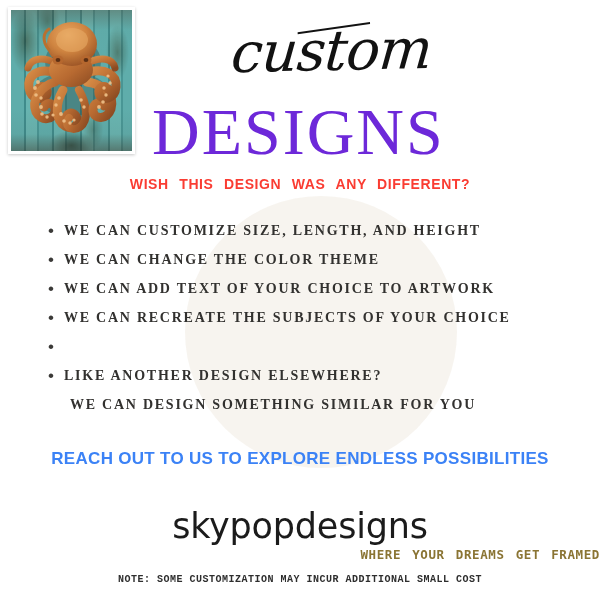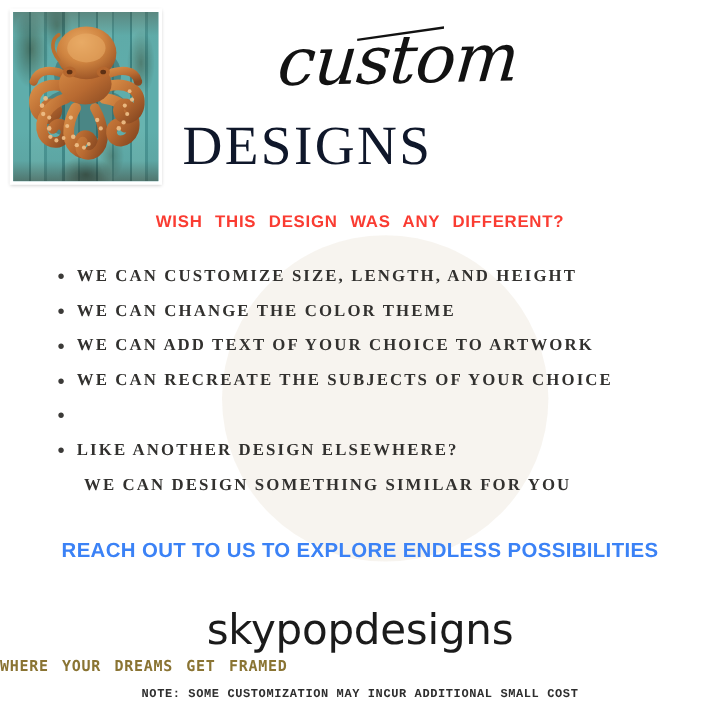--- a/index.html
+++ b/index.html
@@ -103,24 +103,24 @@
     height: 2px;
     background: #121212;
     transform: rotate(-7deg);
   }
   .designs-title {
     position: absolute;
     left: 152px;
     top: 99px;
     font-family: "Liberation Serif", "DejaVu Serif", serif;
     font-weight: 400;
-    font-size: 46px;
+    font-size: 66px;
     line-height: 1;
     letter-spacing: 2px;
-    color: #0f172a;
+    color: #6d28d9;
     z-index: 3;
   }
   .red-tagline {
     position: absolute;
     left: 0;
     top: 176px;
     width: 600px;
     text-align: center;
     font-family: "Liberation Sans", sans-serif;
     font-weight: bold;
@@ -190,21 +190,21 @@
     font-size: 35px;
     letter-spacing: -0.2px;
     color: #1b1b1b;
     z-index: 3;
   }
   .brand-tagline {
     position: absolute;
     left: 0;
     top: 547px;
     width: 600px;
-    text-align: left;
+    text-align: right;
     font-family: "DejaVu Sans Mono", "Liberation Mono", monospace;
     font-weight: bold;
     font-size: 12.5px;
     letter-spacing: 0.6px;
     word-spacing: 3px;
     color: #8a7433;
     z-index: 3;
   }
   .footer-note {
     position: absolute;

